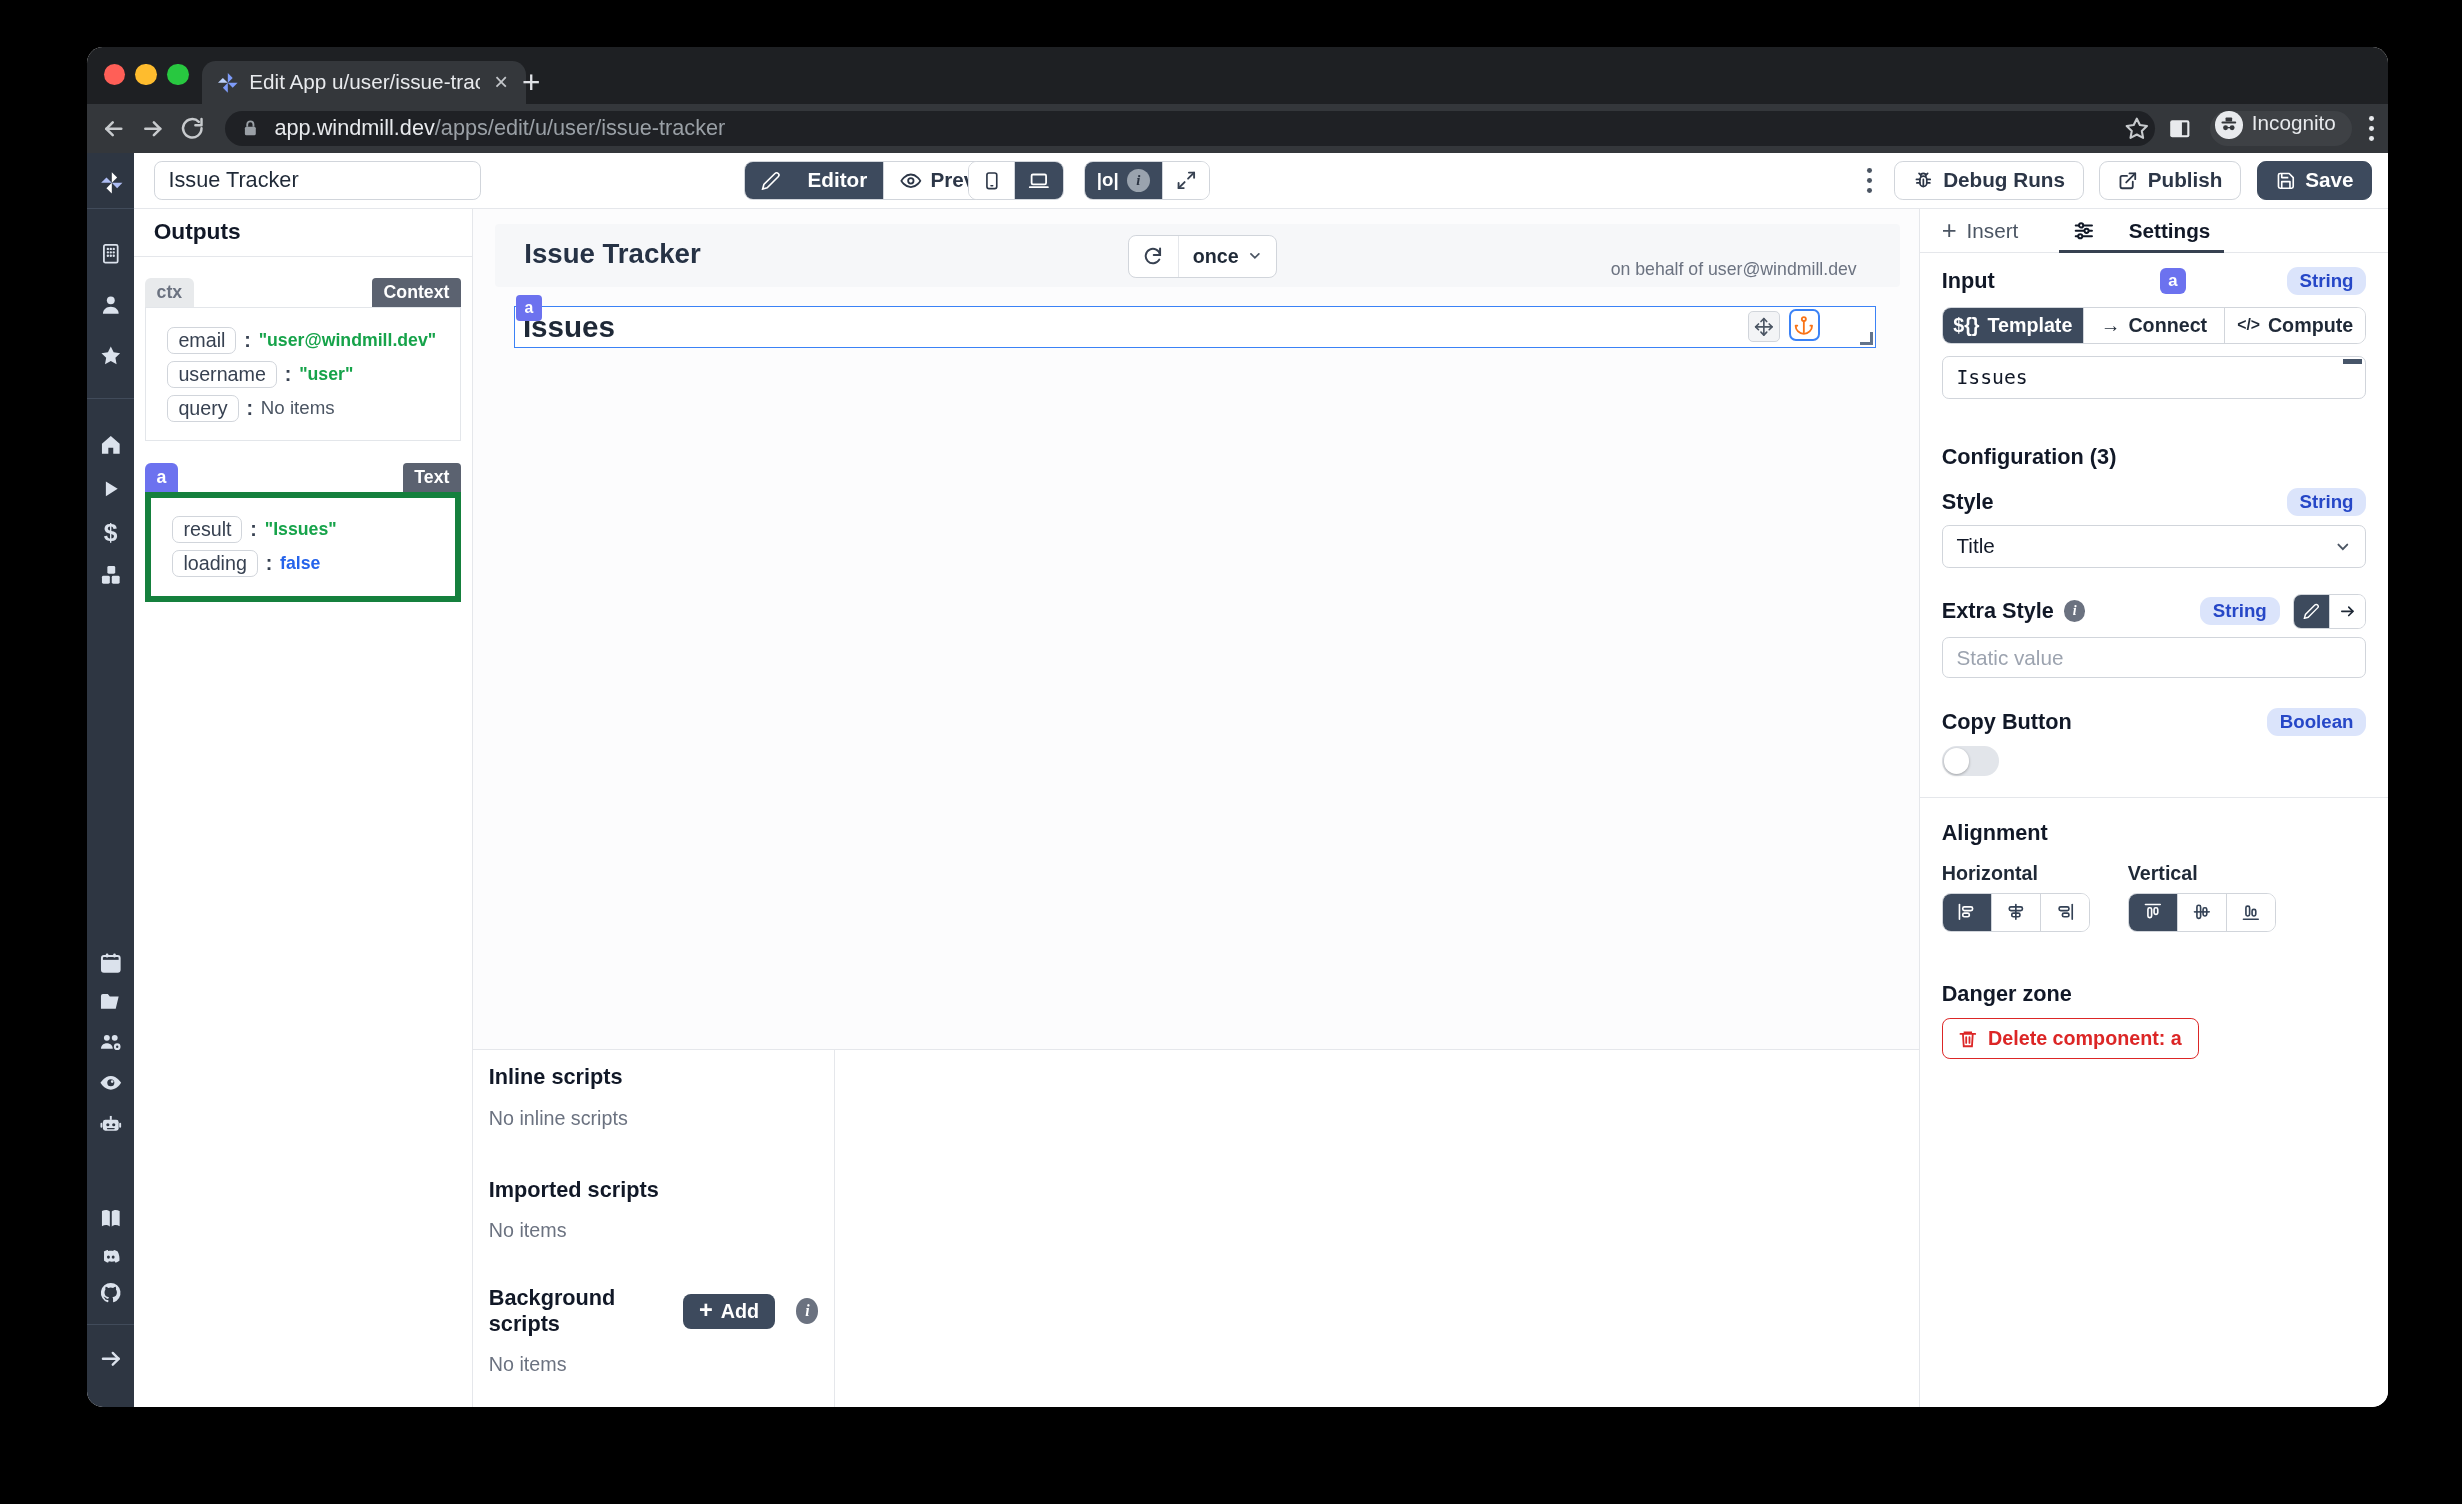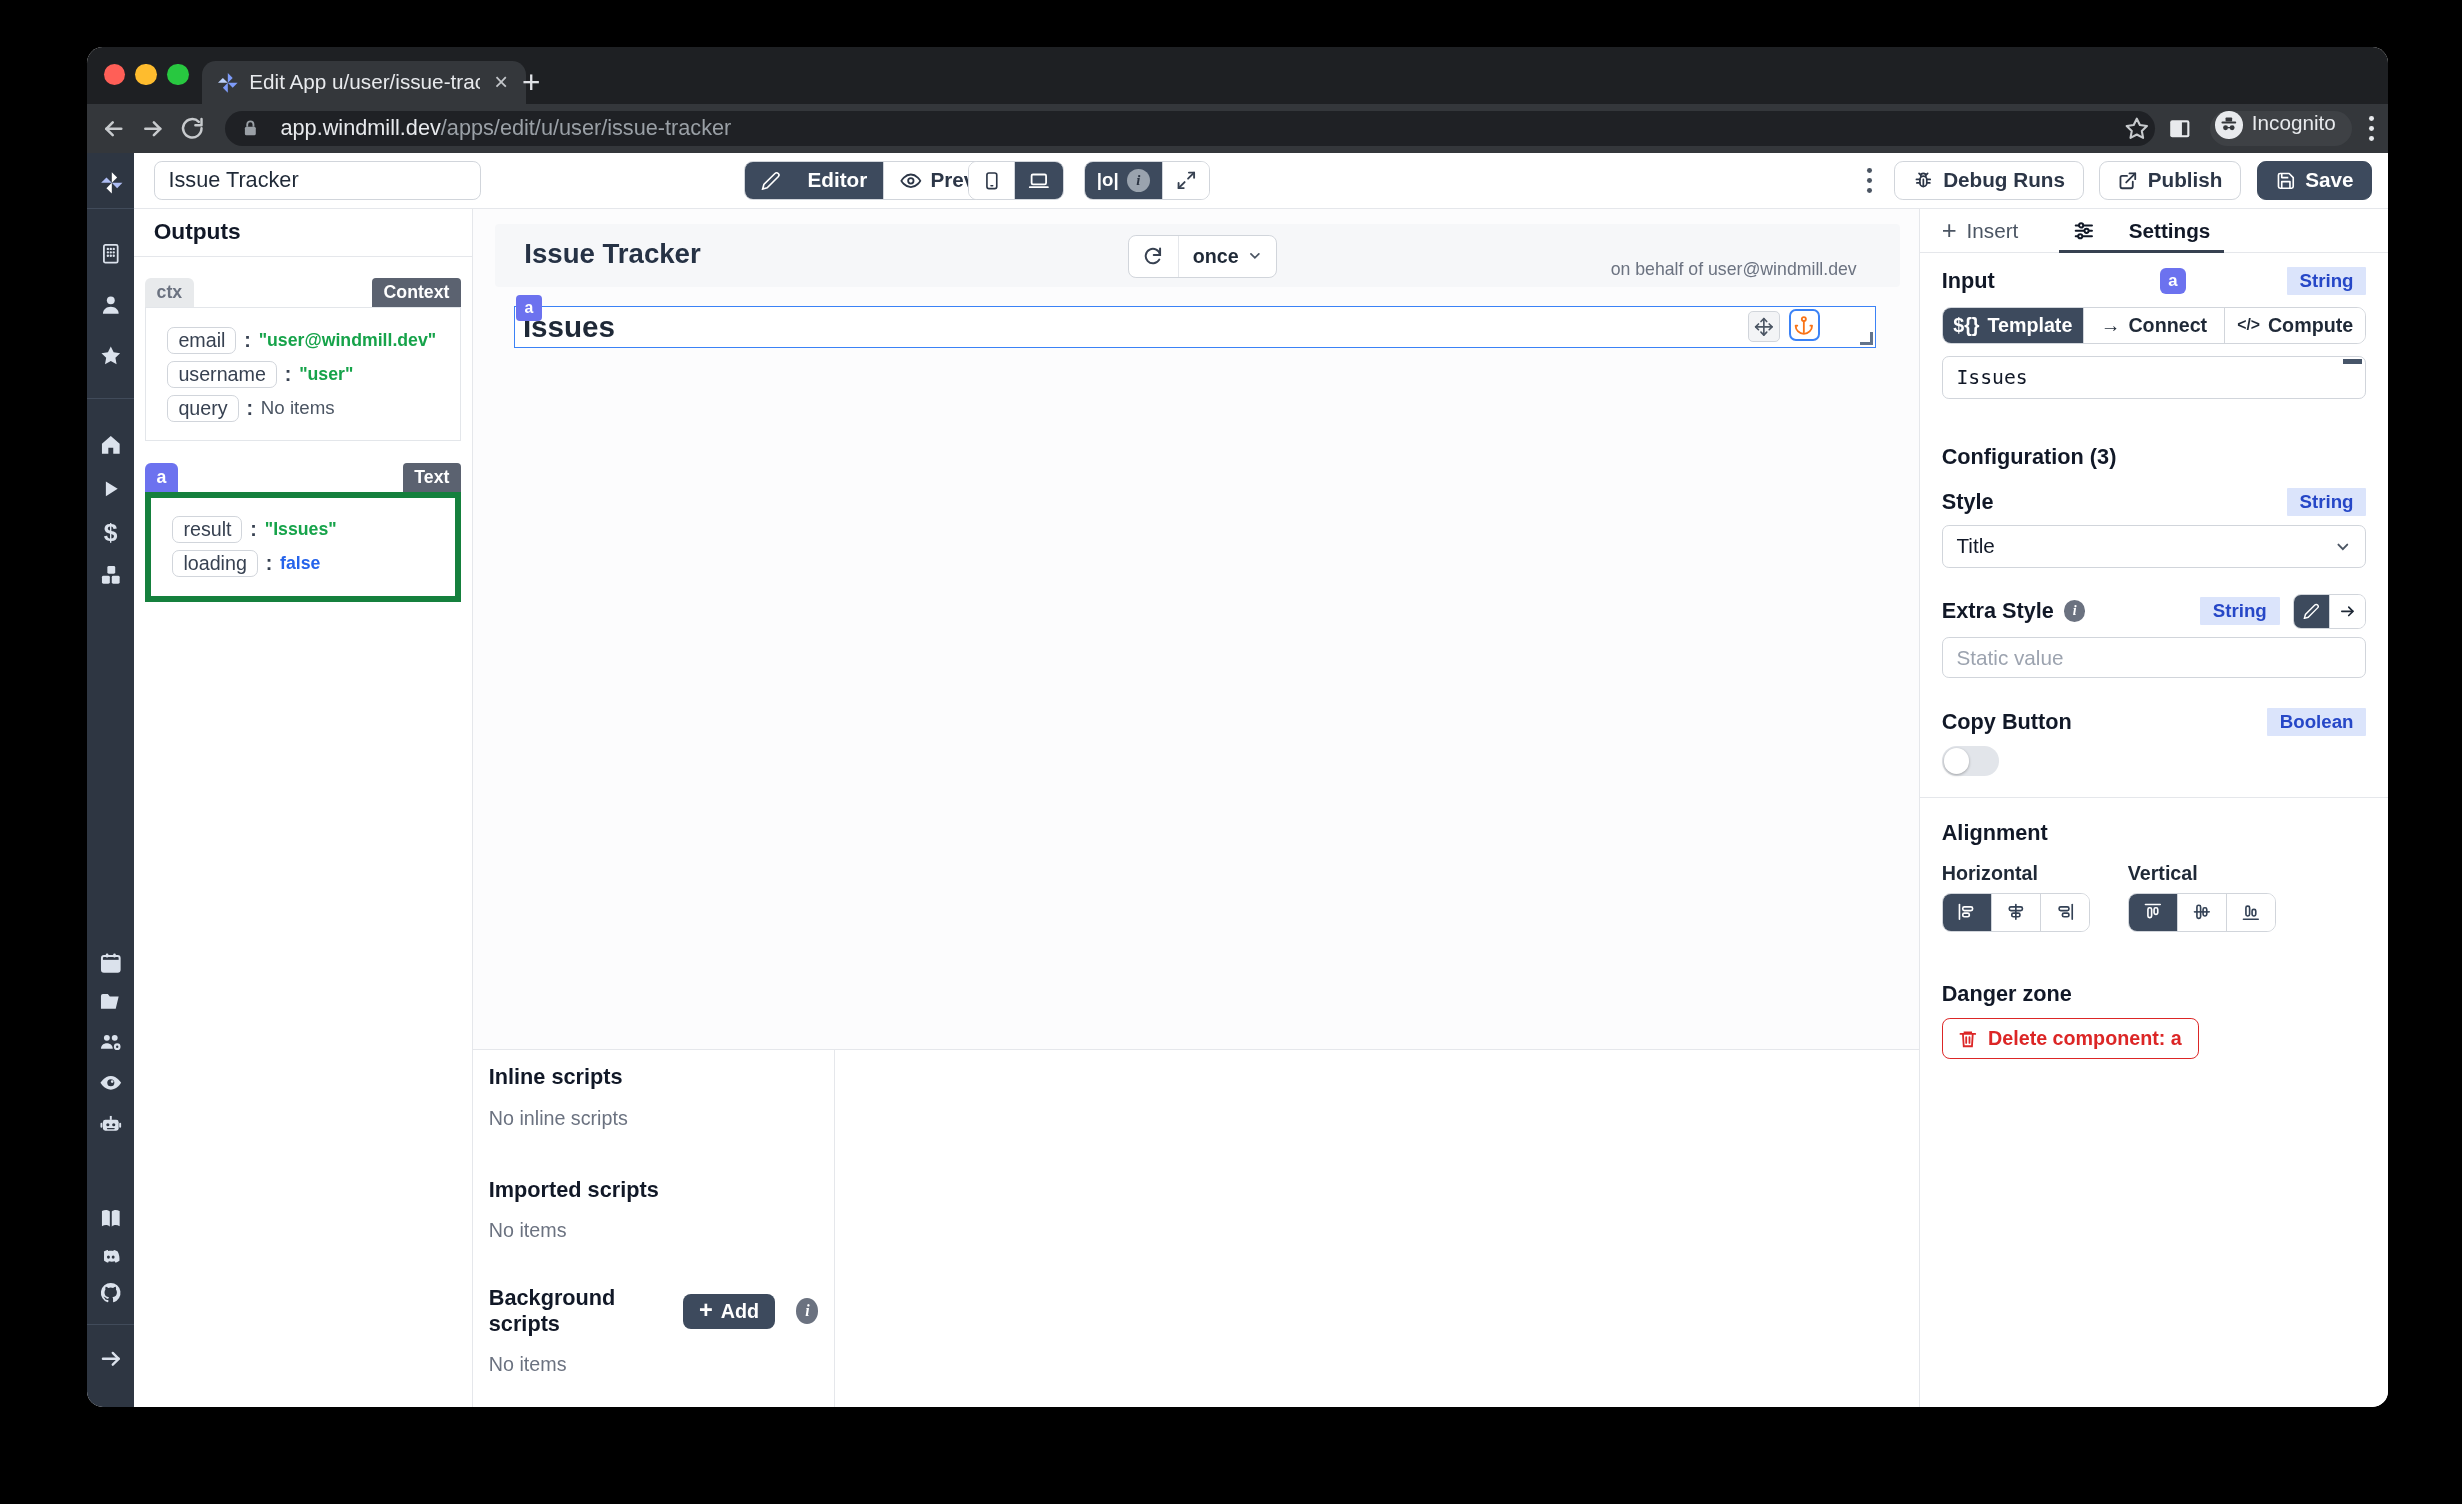--- a/index.html
+++ b/index.html
@@ -7,21 +7,21 @@
   .window{position:absolute;left:87px;top:47px;width:2301px;height:1360px;border-radius:15.8px;overflow:hidden;background:#fff;}
   
   .tabstrip{position:absolute;left:0;top:0;right:0;height:57px;background:#1e2023;}
   .traffic{position:absolute;top:16.7px;width:21.7px;height:21.7px;border-radius:50%;}
   .tab{position:absolute;left:115px;top:13.8px;width:296px;height:43px;background:#34373b;border-radius:13.8px 13.8px 0 0;display:flex;align-items:center;padding:0 13.8px;gap:9.9px;color:#e8eaed;font-size:20.7px;}
   .tab-title{white-space:nowrap;overflow:hidden;flex:1;}
   .tab-close{color:#c3c6ca;font-size:23.6px;line-height:23.6px;padding:0 3.9px;}
   .newtab{position:absolute;left:435px;top:19.7px;color:#dfe1e5;font-size:31.5px;line-height:31.5px;font-weight:300;}
   .chromebar{position:absolute;left:0;top:57px;right:0;height:49px;background:#34373b;display:flex;align-items:center;}
   .navic{color:#c7cacd;margin-left:13.8px;display:flex;align-items:center;}
-  .urlpill{position:absolute;left:138px;top:6.9px;width:1898px;height:35px;background:#1f2125;border-radius:17.7px;display:flex;align-items:center;padding:0 15.8px;gap:21px;}
+  .urlpill{position:absolute;left:138px;top:6.9px;width:1898px;height:35px;background:#1f2125;border-radius:17.7px;display:flex;align-items:center;padding:0 15.8px;gap:15px;}
   .url-domain{color:#e8eaed;font-size:21.7px;}
   .url-path{color:#9aa0a6;font-size:21.7px;}
   .chrome-right{position:absolute;right:13.8px;top:0;height:49px;display:flex;align-items:center;gap:17.7px;}
   .incog{background:#3e4145;border-radius:17.7px;height:35px;display:flex;align-items:flex-start;gap:8.9px;padding:0 15.8px 0 4.9px;color:#e8eaed;font-size:20.7px;}
   .incog-ic{width:27.6px;height:27.6px;border-radius:50%;background:#e8eaed;display:flex;align-items:center;justify-content:center;}
   .vdots{display:flex;flex-direction:column;gap:4.9px;}
   .vdots i{width:4.9px;height:4.9px;border-radius:50%;background:#e8eaed;}
   
   .rail{position:absolute;left:0;top:106px;bottom:0;width:47px;background:#2e3642;}
   .rail .ric{position:absolute;left:11.8px;width:23.6px;height:23.6px;color:#dbe2ec;}
@@ -77,21 +77,21 @@
   .info-dot{width:25.6px;height:25.6px;border-radius:50%;background:#6b7280;color:#fff;font-size:15.8px;font-weight:700;display:flex;align-items:center;justify-content:center;font-family:"Liberation Serif",serif;font-style:italic;}
   
   .settings{position:absolute;left:1832px;right:0;top:162px;bottom:0;background:#fff;border-left:1px solid #e5e7eb;box-sizing:border-box;}
   .set-tabs{height:43px;border-bottom:1px solid #e5e7eb;display:flex;align-items:stretch;padding-left:15.8px;gap:43px;}
   .set-tab{display:flex;align-items:center;gap:9.9px;font-size:20.7px;color:#4b5563;position:relative;padding:0 5.9px;}
   .set-tab.active{color:#111827;font-weight:600;gap:34px;}
   .set-tab.active:after{content:"";position:absolute;left:-7.9px;right:-7.9px;bottom:-1px;height:3px;background:#374151;}
   .set-body{padding:13.8px 21.7px 0;}
   .lblrow{display:flex;align-items:center;}
   .lbl{font-size:21.7px;font-weight:700;color:#111827;}
-  .badge-blue{background:#dbe4fb;color:#2647c7;font-size:18.7px;font-weight:700;padding:3px 12.8px;border-radius:1px;}
+  .badge-blue{background:#dbe4fb;color:#2647c7;font-size:18.7px;font-weight:700;padding:3px 12.8px;border-radius:11px;}
   .badge-a{width:26.6px;height:26.6px;background:#6c72ef;color:#fff;border-radius:5.9px;font-size:16.7px;font-weight:700;display:flex;align-items:center;justify-content:center;}
   .mode-group{display:flex;border:1px solid #d1d5db;border-radius:8.9px;overflow:hidden;margin-top:11.8px;height:35px;}
   .mode{flex:1;display:flex;align-items:center;justify-content:center;gap:7.9px;font-size:19.7px;font-weight:700;color:#1f2937;background:#fff;}
   .mode + .mode{border-left:1px solid #d1d5db;}
   .mode.dark{background:#3d4a5d;color:#fff;}
   .code-box{margin-top:12.8px;height:41px;border:1px solid #d1d5db;border-radius:6.9px;position:relative;display:flex;align-items:center;padding-left:13.8px;font-family:"DejaVu Sans Mono",monospace;font-size:19.7px;color:#111827;}
   .code-mark{position:absolute;right:3px;top:2px;width:19.7px;height:4.9px;background:#475569;}
   .sel-box{margin-top:8.9px;height:41px;border:1px solid #d1d5db;border-radius:6.9px;display:flex;align-items:center;justify-content:space-between;padding:0 13.8px;font-size:20.7px;color:#111827;}
   .txt-input{margin-top:8.9px;height:41px;border:1px solid #d1d5db;border-radius:6.9px;width:100%;box-sizing:border-box;font-size:20.7px;padding:0 13.8px;color:#111827;font-family:"Liberation Sans",sans-serif;}
   .txt-input::placeholder{color:#9ca3af;}

